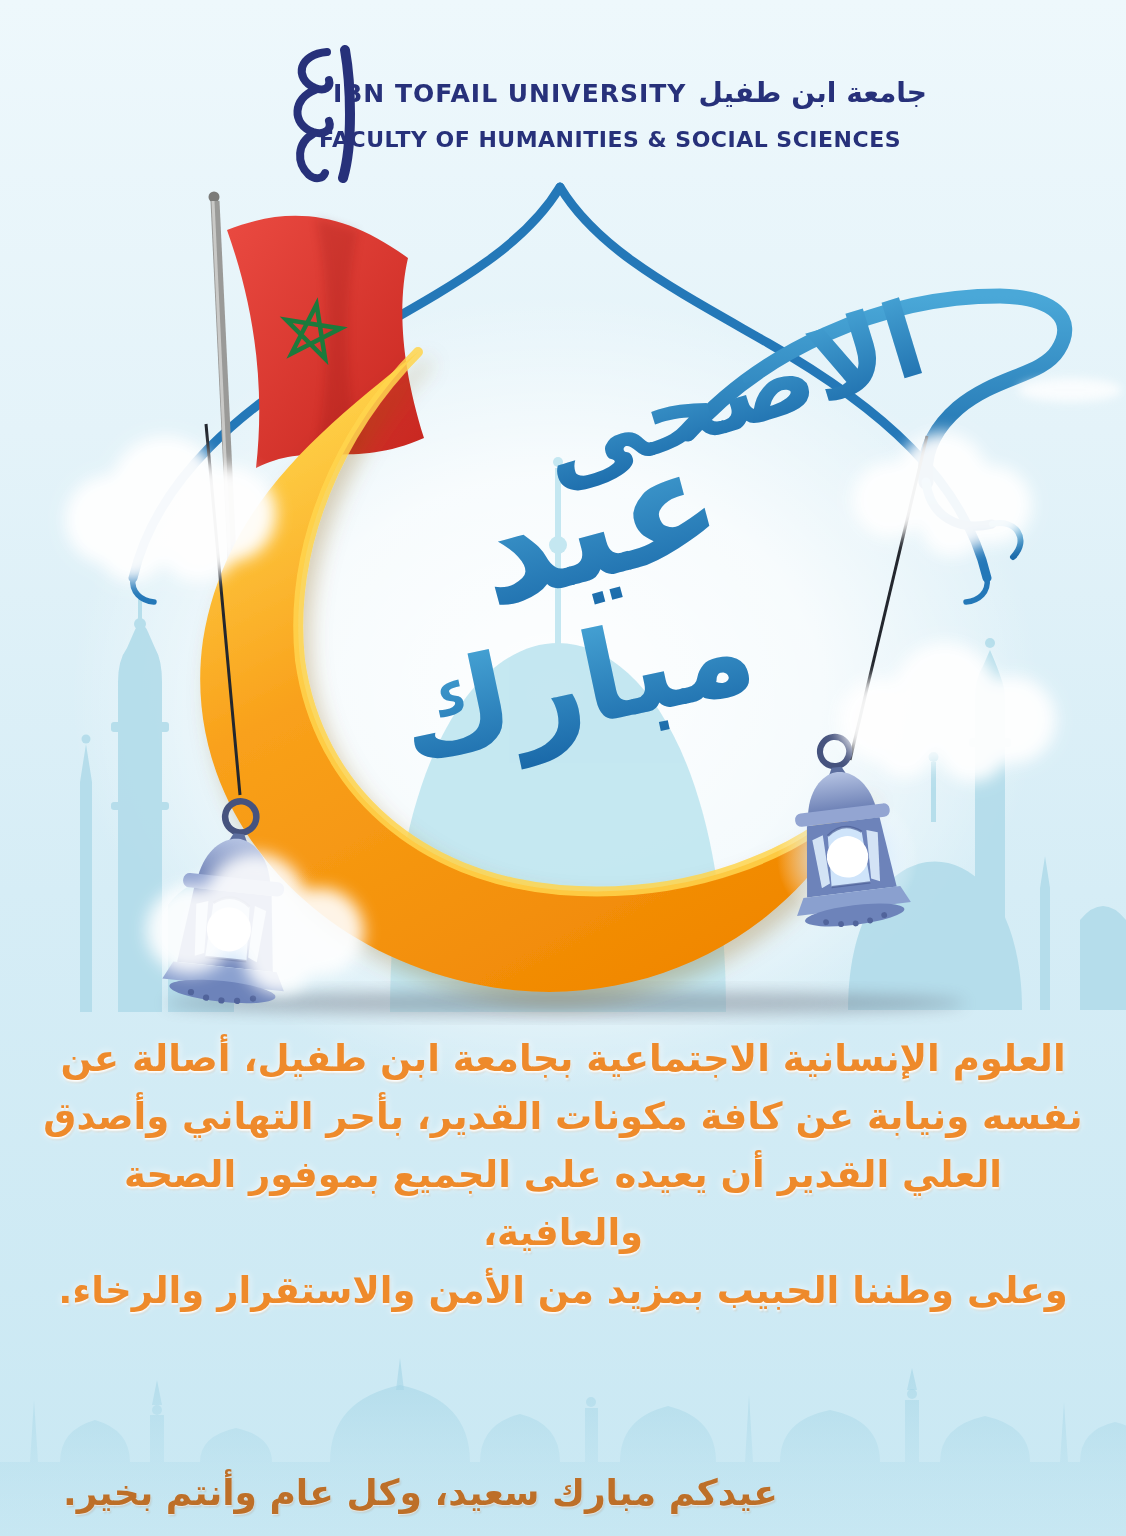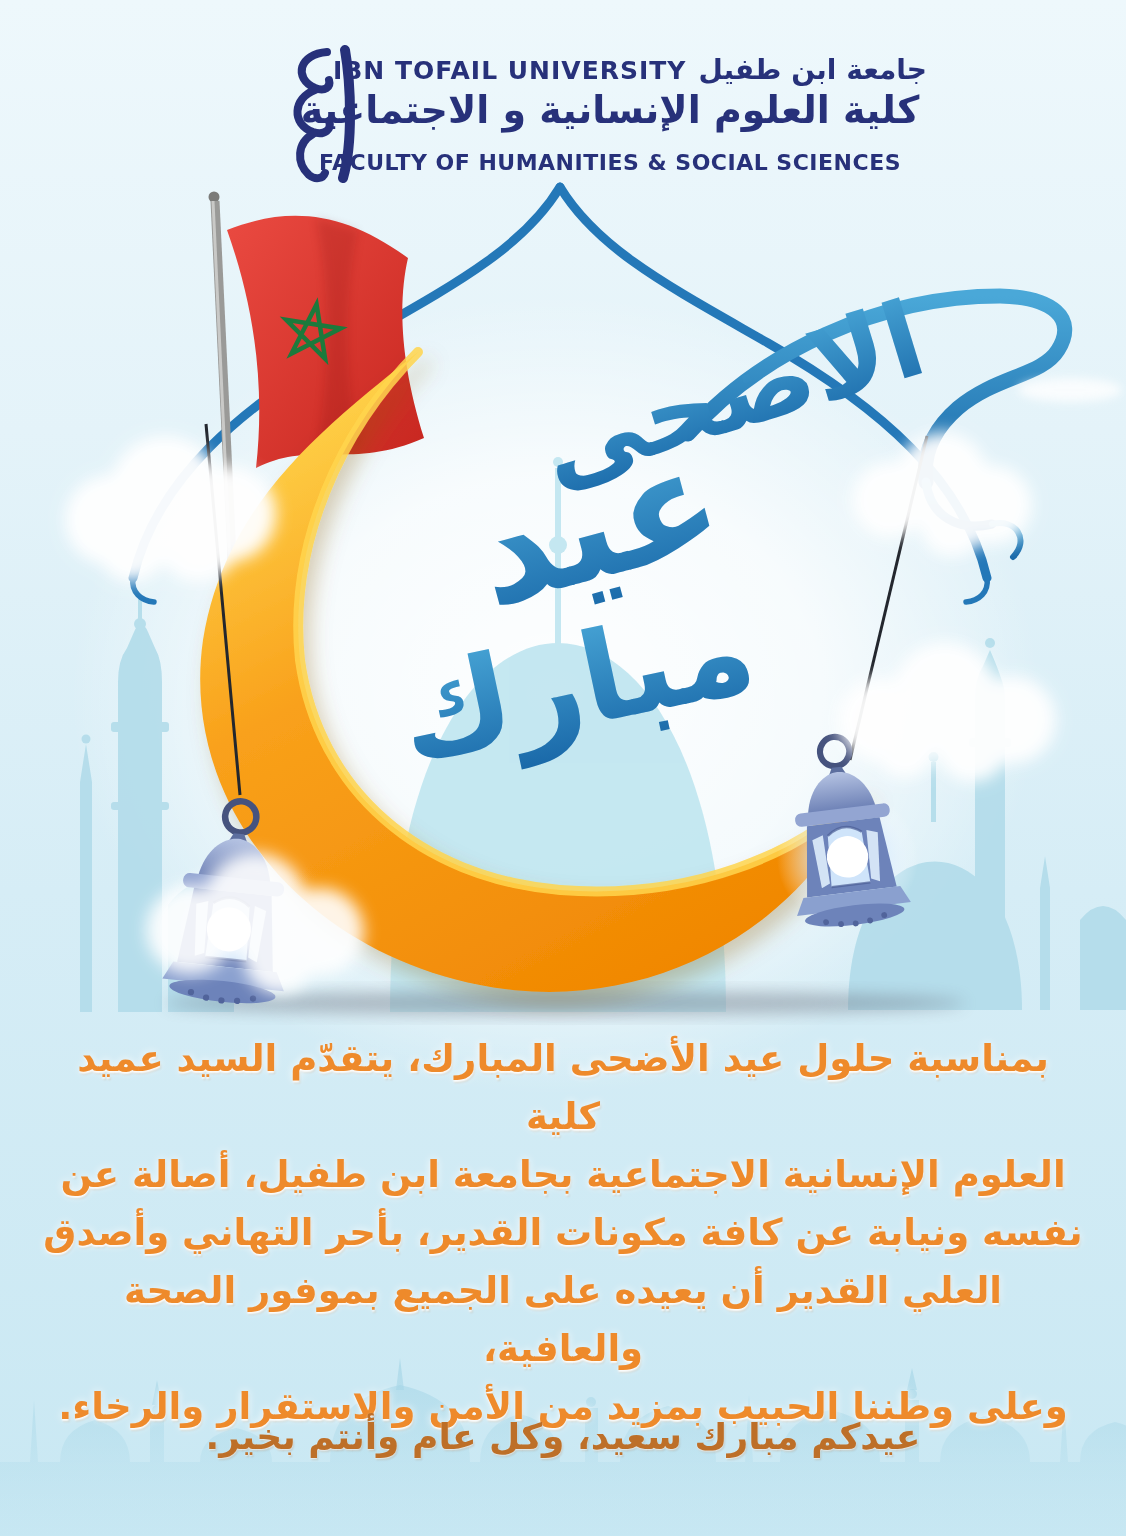--- a/index.html
+++ b/index.html
@@ -22,22 +22,22 @@
   .h-ar2{font-size:38px; font-weight:bold; margin-top:2px; white-space:nowrap;}
   .h-en2{font-size:22px; font-weight:bold; letter-spacing:.5px; margin-top:18px; white-space:nowrap;}
   
   .message{
     position:absolute; left:40px; top:1030px; width:1046px;
     direction:rtl; text-align:center;
     color:#ee8a2b; font-weight:bold; font-size:37px; line-height:58px;
     text-shadow:0 2px 2px rgba(255,255,255,.95), 0 0 9px rgba(255,255,255,.85), 1px 3px 2px rgba(150,75,0,.18);
   }
   .closing{
-    position:absolute; left:63px; top:1416px; width:1000px;
-    direction:rtl; text-align:center;
+    position:absolute; left:63px; top:1472px; width:1000px;
+    direction:rtl; text-align:left;
     color:#bd6f28; font-weight:bold; font-size:36px;
     text-shadow:0 1px 2px rgba(255,255,255,.8), 1px 2px 2px rgba(120,60,0,.2);
   }
 </style>
 </head>
 <body>
 
 <div class="poster">
 
   <svg class="scene" viewBox="0 0 1126 1536">
@@ -243,27 +243,25 @@
         <path d="M32,46 C10,54 8,80 30,88 C42,92 49,85 46,77" stroke-width="8"></path>
         <path d="M30,90 C14,99 13,119 26,131 C32,136 40,135 42,129" stroke-width="8"></path>
         <path d="M62,6 C68,40 70,100 60,134" stroke-width="10"></path>
       </g>
     </svg>
     <div class="header-text">
       <div class="h-line1">
         <span class="h-en1">IBN TOFAIL UNIVERSITY</span>
         <span class="h-ar1" lang="ar" dir="rtl">جامعة ابن طفيل</span>
       </div>
-      <div class="h-ar2" lang="ar" dir="rtl">كلية العلوم الإنسانية و الاجتماعية</div>
       <div class="h-en2">FACULTY OF HUMANITIES &amp;  SOCIAL SCIENCES</div>
     </div>
   </div>
 
   <div class="message" lang="ar">
-    <div>بمناسبة حلول عيد الأضحى المبارك، يتقدّم السيد عميد كلية</div>
     <div>العلوم الإنسانية الاجتماعية بجامعة ابن طفيل، أصالة عن</div>
     <div>نفسه ونيابة عن كافة مكونات القدير، بأحر التهاني وأصدق</div>
     <div>العلي القدير أن يعيده على الجميع بموفور الصحة والعافية،</div>
     <div>وعلى وطننا الحبيب بمزيد من الأمن والاستقرار والرخاء.</div>
   </div>
 
   <div class="closing" lang="ar">عيدكم مبارك سعيد، وكل عام وأنتم بخير.</div>
 
 </div>
 

